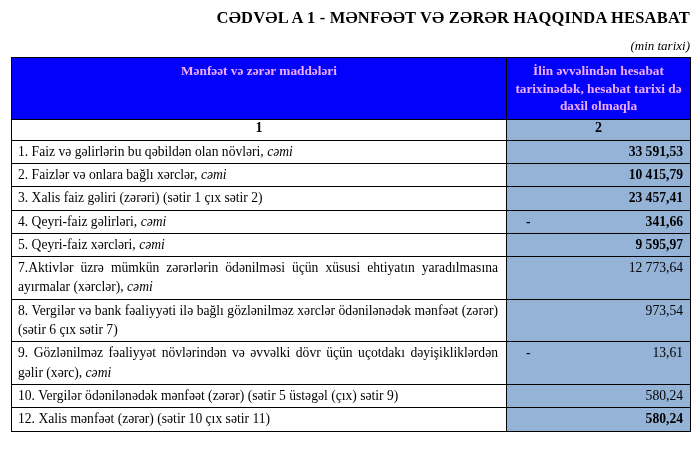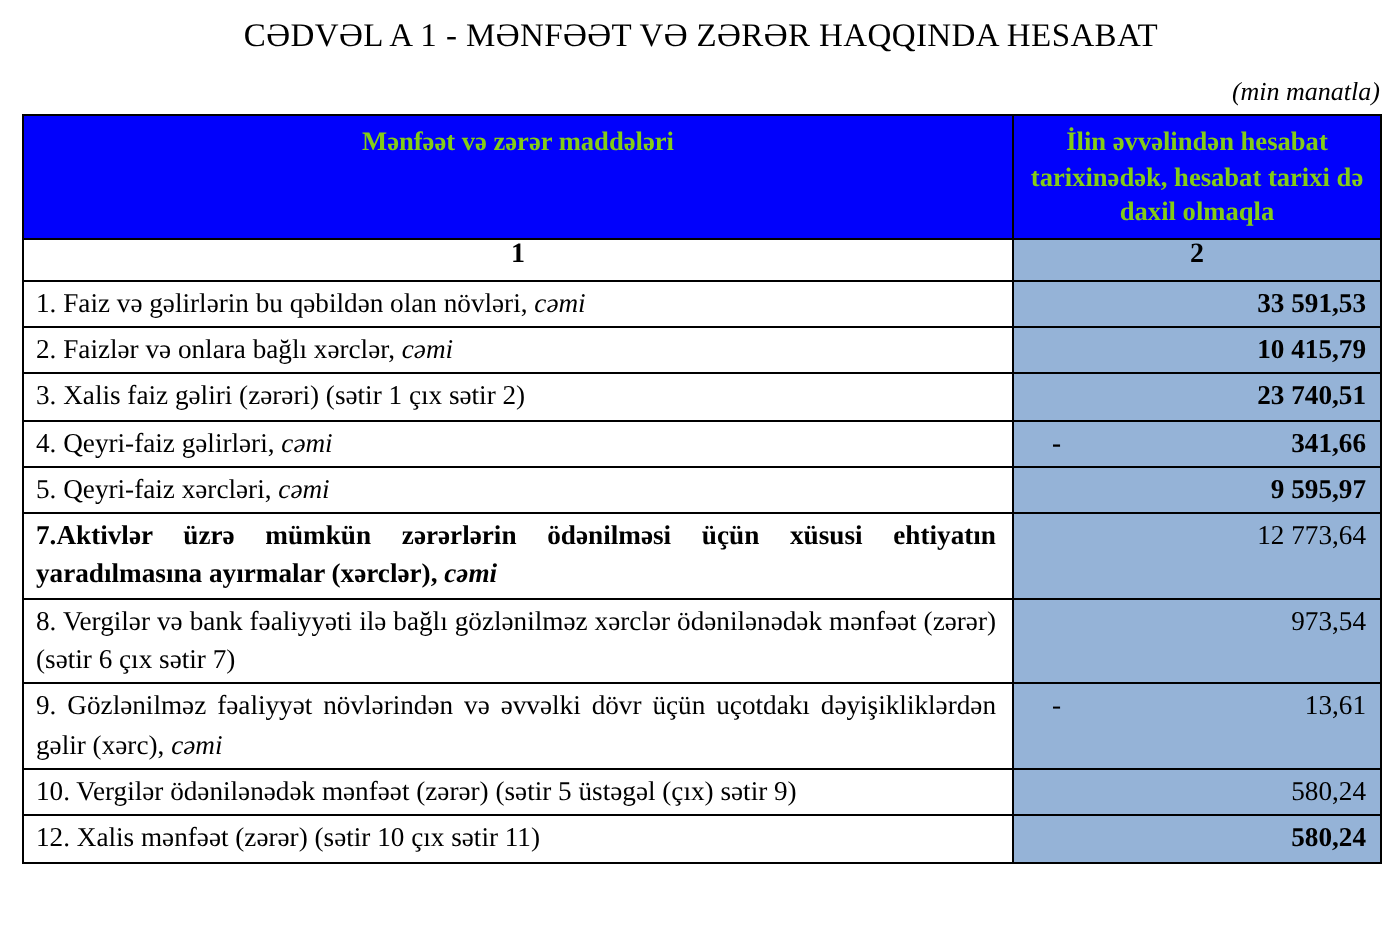--- a/index.html
+++ b/index.html
@@ -11,22 +11,22 @@
   body{
     width:700px;height:469px;
     font-family:"Liberation Serif","DejaVu Serif",serif;
     color:#000;
     overflow:hidden;
   }
   .page{padding:8px 10px 0 11px;}
   .title{
     margin:0 0 10px 0;
     font-size:16.5px;
-    font-weight:normal;
-    text-align:center;
+    font-weight:bold;
+    text-align:right;
     letter-spacing:.2px;
   }
   .unit-note{
     text-align:right;
     font-style:italic;
     font-size:13px;
     margin:0 0 3px 0;
   }
   table.report{
     border-collapse:collapse;
@@ -36,61 +36,60 @@
   table.report th,
   table.report td{
     border:1.7px solid var(--border);
     vertical-align:top;
     box-sizing:border-box;
   }
   .c1{width:495px;}
   .c2{width:184px;}
   th.head{
     background:var(--header-bg);
-    color:#84cc16;
+    color:#f0abfc;
     font-weight:bold;
     font-size:13.3px;
     line-height:1.32;
     text-align:center;
     vertical-align:middle;
     padding:4px 8px;
     height:57px;
   }
   td.colnum{
     text-align:center;
     font-weight:bold;
     font-size:14px;
     padding:0 4px 2px 4px;
     height:21px;
   }
   td.shaded{background:var(--value-bg);}
   td.label{
     font-size:13.6px;
     line-height:1.42;
     padding:1px 8px 2px 6px;
-    font-weight:bold;
   }
   td.label.b{font-weight:normal;}
   td.label.j{text-align:justify;}
   td.value{
     font-size:13.6px;
     line-height:1.42;
     text-align:right;
     padding:1px 7px 2px 6px;
   }
   td.value.b{font-weight:bold;}
   .minus{float:left;padding-left:13px;}
   i{font-style:italic;}
 </style>
 </head>
 <body>
 
 <div class="page">
   <h1 class="title">CƏDVƏL A 1 - MƏNFƏƏT VƏ ZƏRƏR HAQQINDA HESABAT</h1>
-  <div class="unit-note">(min manatla)</div>
+  <div class="unit-note">(min tarixi)</div>
 
   <table class="report">
     <thead>
       <tr>
         <th class="c1 head">Mənfəət və zərər maddələri</th>
         <th class="c2 head">İlin əvvəlindən hesabat tarixinədək, hesabat tarixi də daxil olmaqla</th>
       </tr>
       <tr>
         <td class="c1 colnum">1</td>
         <td class="c2 colnum shaded">2</td>
@@ -100,21 +99,21 @@
         <tr>
           <td class="c1 label b">1. Faiz və gəlirlərin bu qəbildən olan növləri, <i>cəmi</i></td>
           <td class="c2 value shaded b"><span>33 591,53</span></td>
         </tr>
         <tr>
           <td class="c1 label b">2. Faizlər və onlara bağlı xərclər, <i>cəmi</i></td>
           <td class="c2 value shaded b"><span>10 415,79</span></td>
         </tr>
         <tr>
           <td class="c1 label b">3. Xalis faiz gəliri (zərəri) (sətir 1 çıx sətir 2)</td>
-          <td class="c2 value shaded b"><span>23 740,51</span></td>
+          <td class="c2 value shaded b"><span>23 457,41</span></td>
         </tr>
         <tr>
           <td class="c1 label b">4. Qeyri-faiz gəlirləri, <i>cəmi</i></td>
           <td class="c2 value shaded b"><span class="minus">-</span><span>341,66</span></td>
         </tr>
         <tr>
           <td class="c1 label b">5. Qeyri-faiz xərcləri, <i>cəmi</i></td>
           <td class="c2 value shaded b"><span>9 595,97</span></td>
         </tr>
         <tr>

